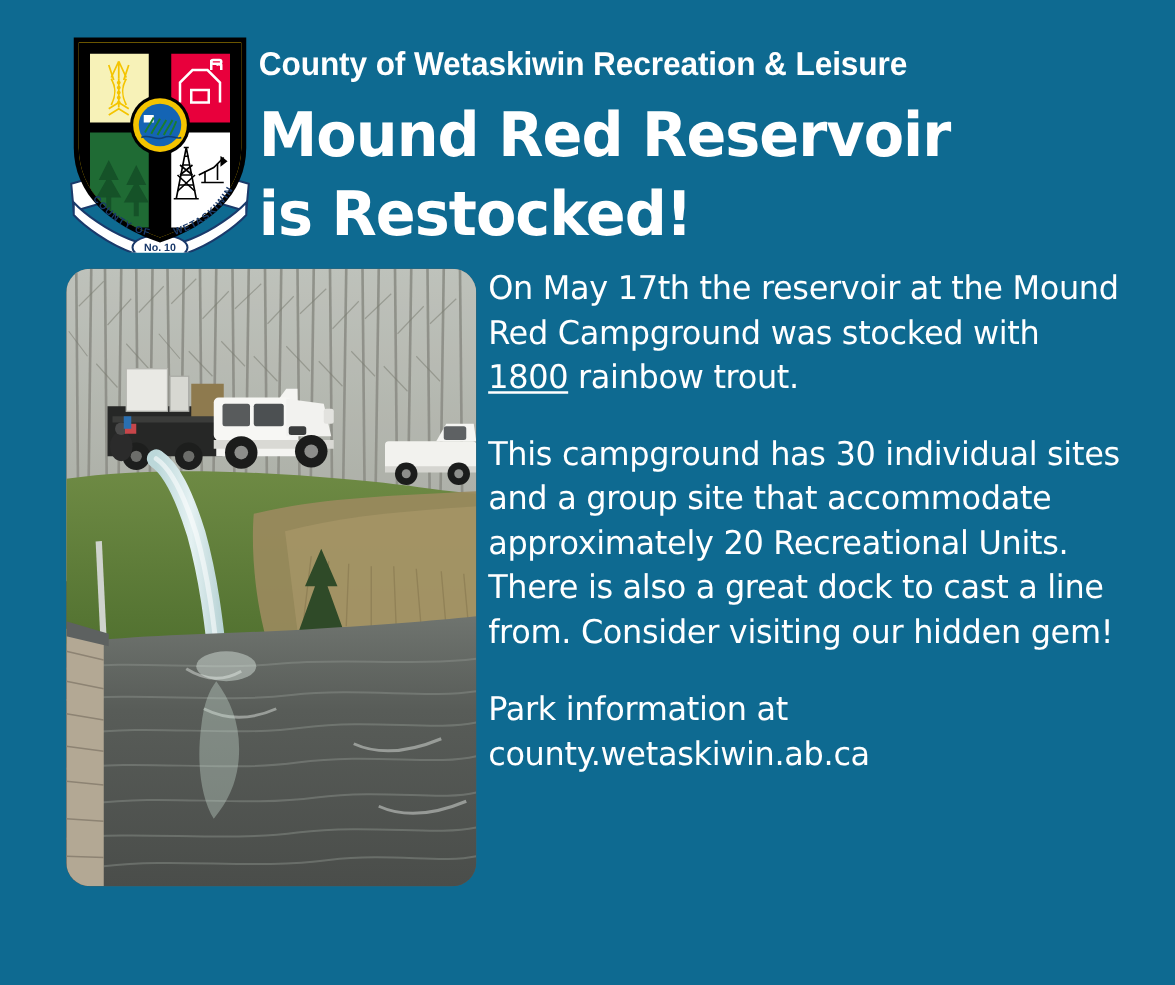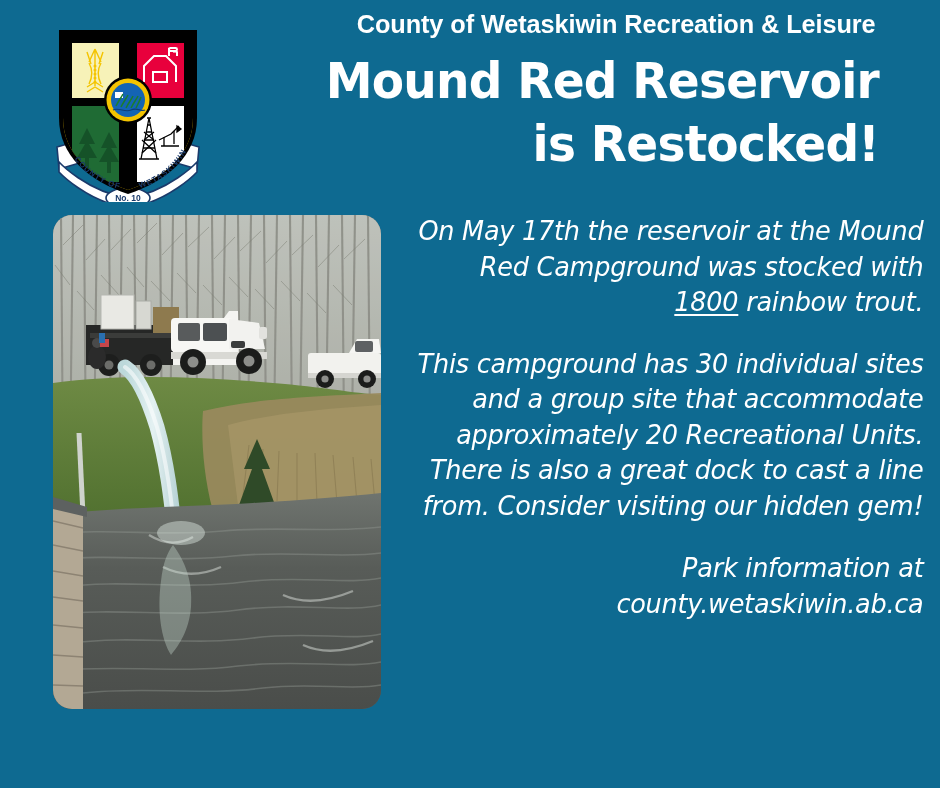--- a/index.html
+++ b/index.html
@@ -29,23 +29,22 @@
     left: 53px;
     top: 22px;
     width: 150px;
     height: 180px;
   }
   .crest-wrap svg { display: block; width: 150px; height: 180px; }
 
   .header-text {
     position: absolute;
     left: 207px;
-    top: 8px;
+    top: 35px;
     width: 700px;
-    text-align: right;
   }
   .eyebrow {
     font-family: "Liberation Sans Narrow", "Liberation Sans", sans-serif;
     font-weight: 700;
     font-size: 26.5px;
     letter-spacing: -0.1px;
     color: #ffffff;
     line-height: 1.25;
     white-space: nowrap;
     transform: scaleX(0.955);
@@ -73,26 +72,25 @@
     height: 494px;
     border-radius: 19px;
     overflow: hidden;
     background: #5a5e57;
   }
   .photo svg { display: block; width: 100%; height: 100%; }
 
   
   .copy {
     position: absolute;
-    left: 408px;
+    left: 384px;
     top: 214px;
     width: 522px;
-    text-align: right;
+    text-align: left;
     color: #ffffff;
-    font-style: italic;
   }
   .para {
     font-family: "DejaVu Sans", sans-serif;
     font-size: 26.2px;
     font-weight: 400;
     line-height: 1.355;
     letter-spacing: -0.25px;
     color: #ffffff;
     transform: scaleX(0.975);
     transform-origin: center center;

